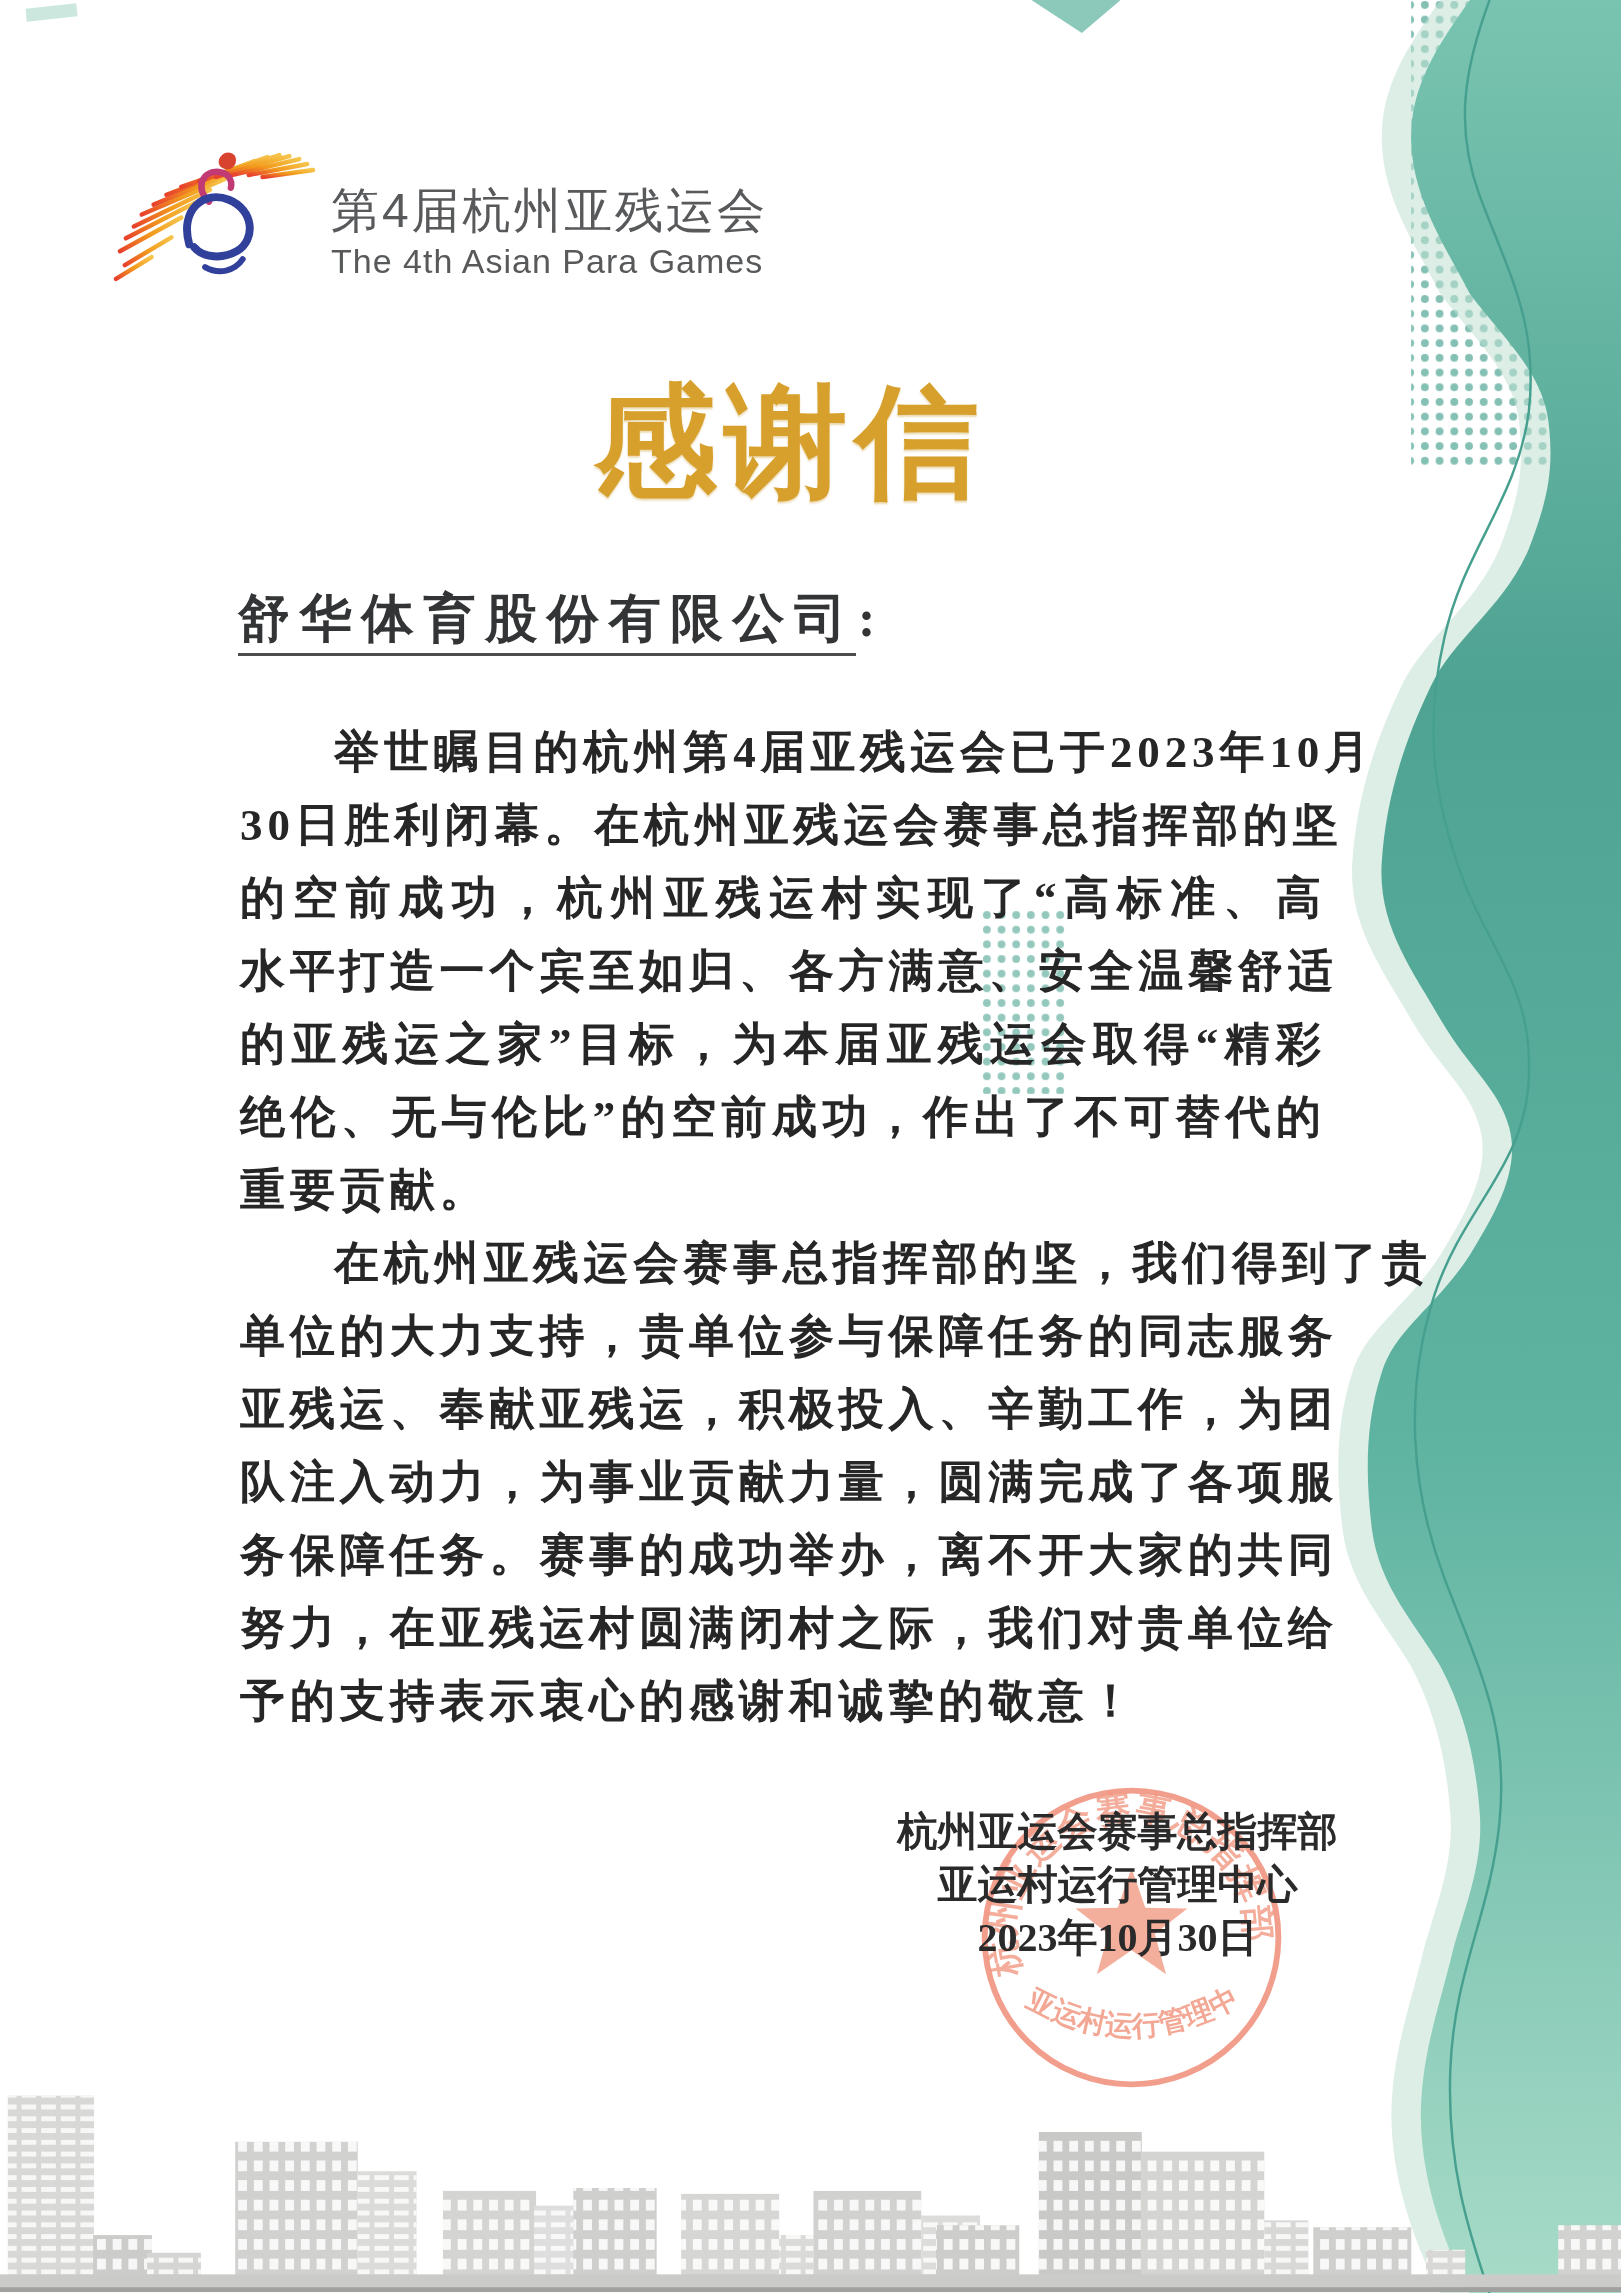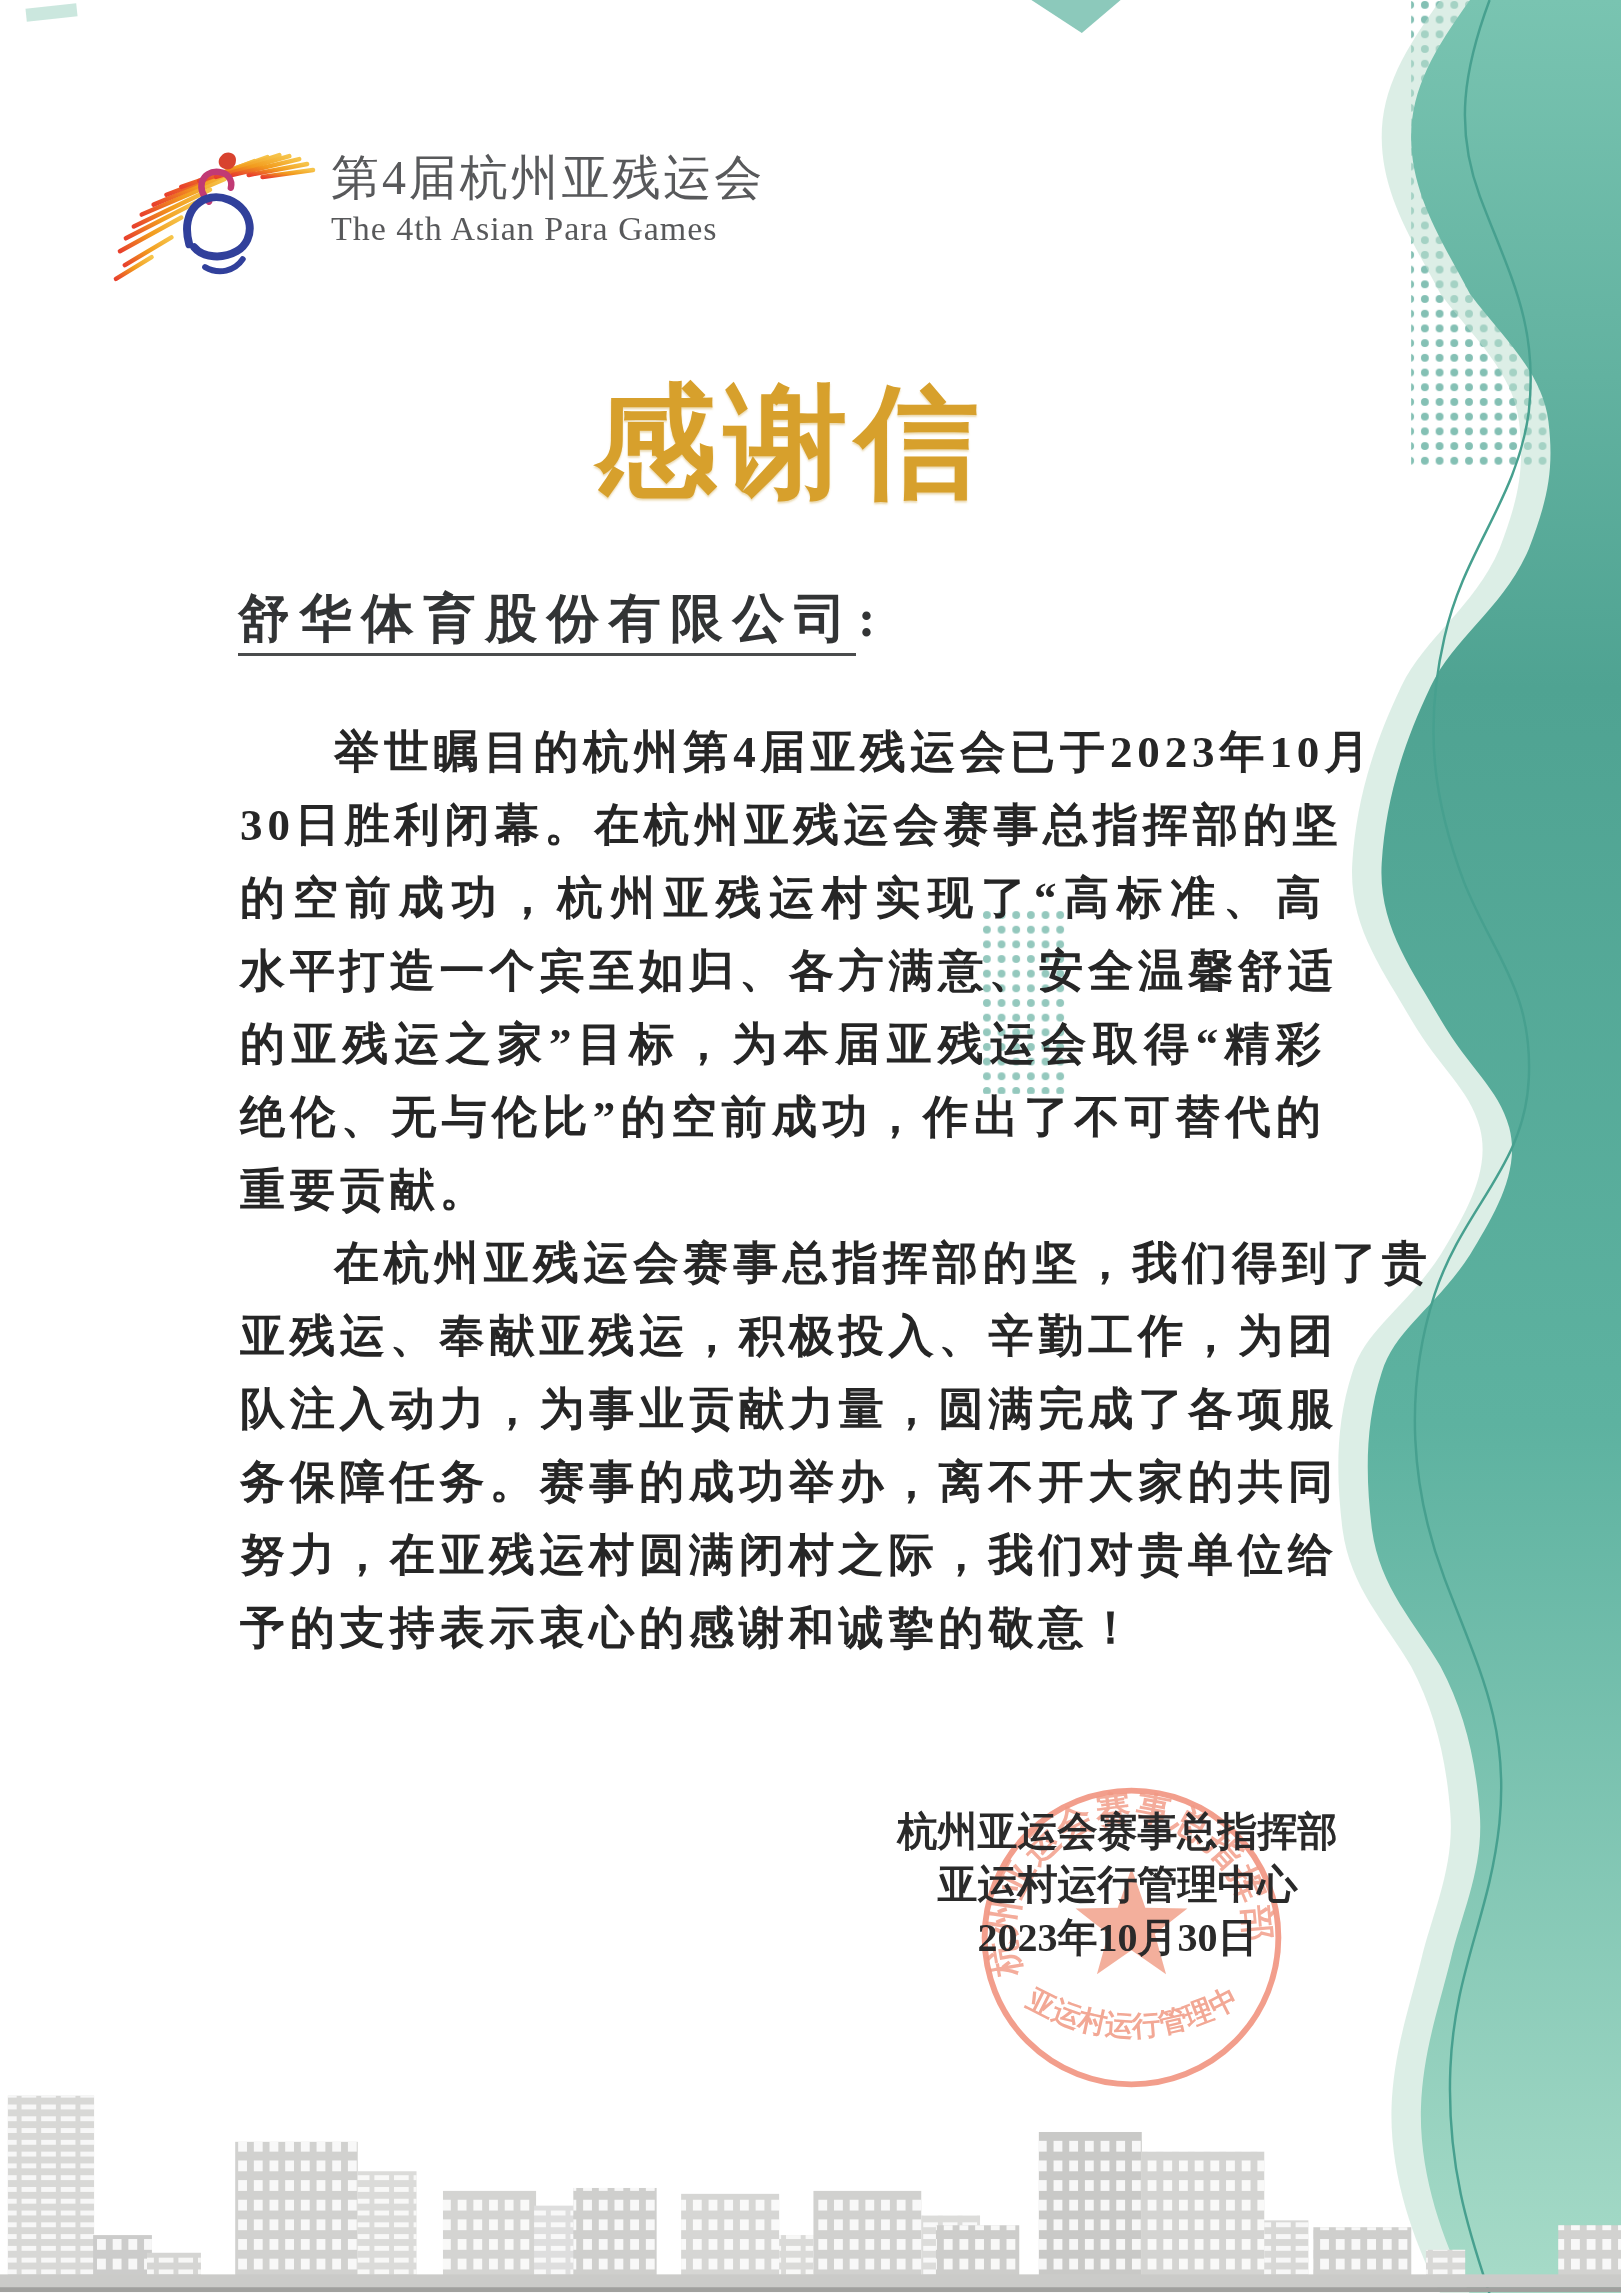--- a/index.html
+++ b/index.html
@@ -2,21 +2,21 @@
 <html><head>
 <meta charset="utf-8">
 <style>
   html,body{margin:0;padding:0;}
   body{
     width:1621px;height:2294px;position:relative;background:#ffffff;overflow:hidden;
     font-family:"Liberation Serif","DejaVu Serif",serif;
   }
   
   .logo-svg{position:absolute;left:110px;top:145px;width:208px;height:155px;}
-  .logo-text{position:absolute;left:331px;top:149px;font-family:Liberation Serif, serif;color:#58595b;}
+  .logo-text{position:absolute;left:331px;top:182px;font-family:Liberation Sans, sans-serif;color:#58595b;}
   .logo-cn{font-size:48px;font-weight:500;letter-spacing:2.9px;line-height:57px;}
   .logo-en{font-size:34px;font-weight:400;letter-spacing:1px;line-height:45px;}
   
   .letter-title{
     position:absolute;left:398px;top:361px;width:784px;text-align:center;
     font-size:123px;font-weight:700;color:#d7a02c;letter-spacing:7.8px;
     text-shadow:0 2px 2px rgba(197,148,33,.35);
   }
   
   .recipient-row{position:absolute;left:238px;top:584px;font-size:52px;font-weight:700;color:#323435;white-space:nowrap;}
@@ -127,20 +127,21 @@
 
 <div class="letter-body">
     <div class="line indent fill">举世瞩目的杭州第4届亚残运会已于2023年10月</div>
     <div class="line fill">30日胜利闭幕。在杭州亚残运会赛事总指挥部的坚</div>
     <div class="line fill">的空前成功，杭州亚残运村实现了“高标准、高</div>
     <div class="line fill">水平打造一个宾至如归、各方满意、安全温馨舒适</div>
     <div class="line fill">的亚残运之家”目标，为本届亚残运会取得“精彩</div>
     <div class="line fill">绝伦、无与伦比”的空前成功，作出了不可替代的</div>
     <div class="line">重要贡献。</div>
     <div class="line indent fill">在杭州亚残运会赛事总指挥部的坚，我们得到了贵</div>
+    <div class="line fill">单位的大力支持，贵单位参与保障任务的同志服务</div>
     <div class="line fill">亚残运、奉献亚残运，积极投入、辛勤工作，为团</div>
     <div class="line fill">队注入动力，为事业贡献力量，圆满完成了各项服</div>
     <div class="line fill">务保障任务。赛事的成功举办，离不开大家的共同</div>
     <div class="line fill">努力，在亚残运村圆满闭村之际，我们对贵单位给</div>
     <div class="line">予的支持表示衷心的感谢和诚挚的敬意！</div>
   </div>
 
 <svg class="stamp-svg" viewBox="0 0 334 334">
   <defs>
     <path id="ringTextPath" d="M55.1,205.4 A118,118 0 1 1 276.9,205.4"></path>

